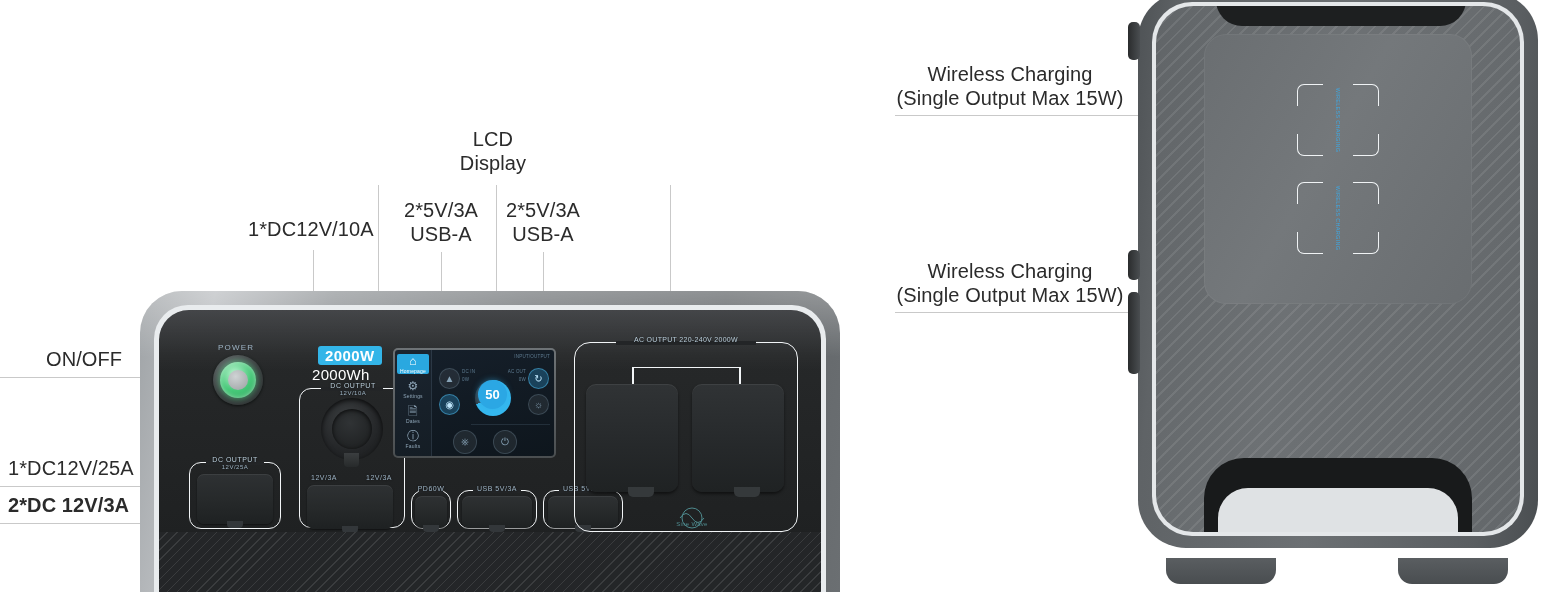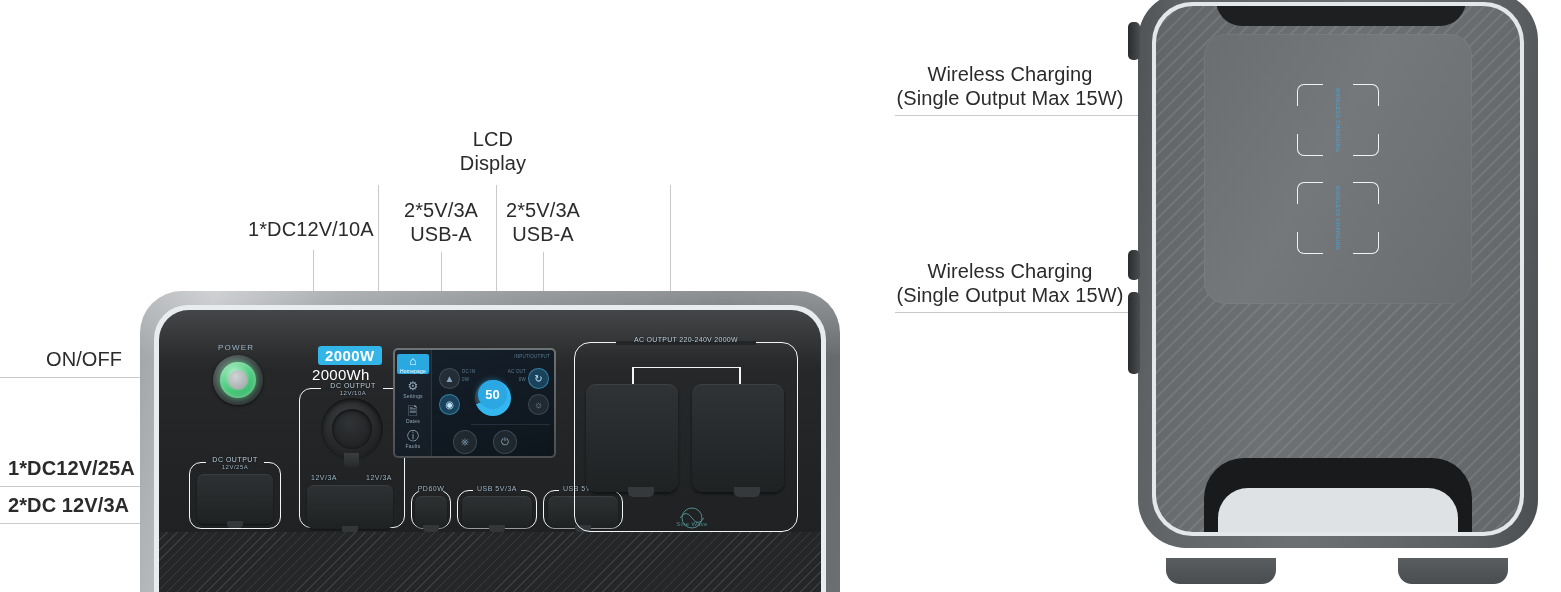--- a/index.html
+++ b/index.html
@@ -306,21 +306,21 @@
   }
 </style>
 </head>
 <body>
 
 <div class="stage">
 
   <div class="callout c-left" style="left:46px;top:348px;">ON/OFF</div>
   <div class="leader h" style="left:0px;top:377px;width:218px;"></div>
 
-  <div class="callout c-left" style="left:8px;top:457px;font-weight:bold;">1*DC12V/25A</div>
+  <div class="callout c-left" style="left:8px;top:457px;">1*DC12V/25A</div>
   <div class="leader h" style="left:0px;top:486px;width:196px;"></div>
 
   <div class="callout c-left" style="left:8px;top:494px;font-weight:bold;">2*DC 12V/3A</div>
   <div class="leader h" style="left:0px;top:523px;width:290px;"></div>
 
   <div class="callout c-center" style="left:248px;top:218px;width:120px;">1*DC12V/10A</div>
   <div class="leader v" style="left:313px;top:250px;height:165px;"></div>
 
   <div class="leader v" style="left:378px;top:185px;height:330px;"></div>
 

